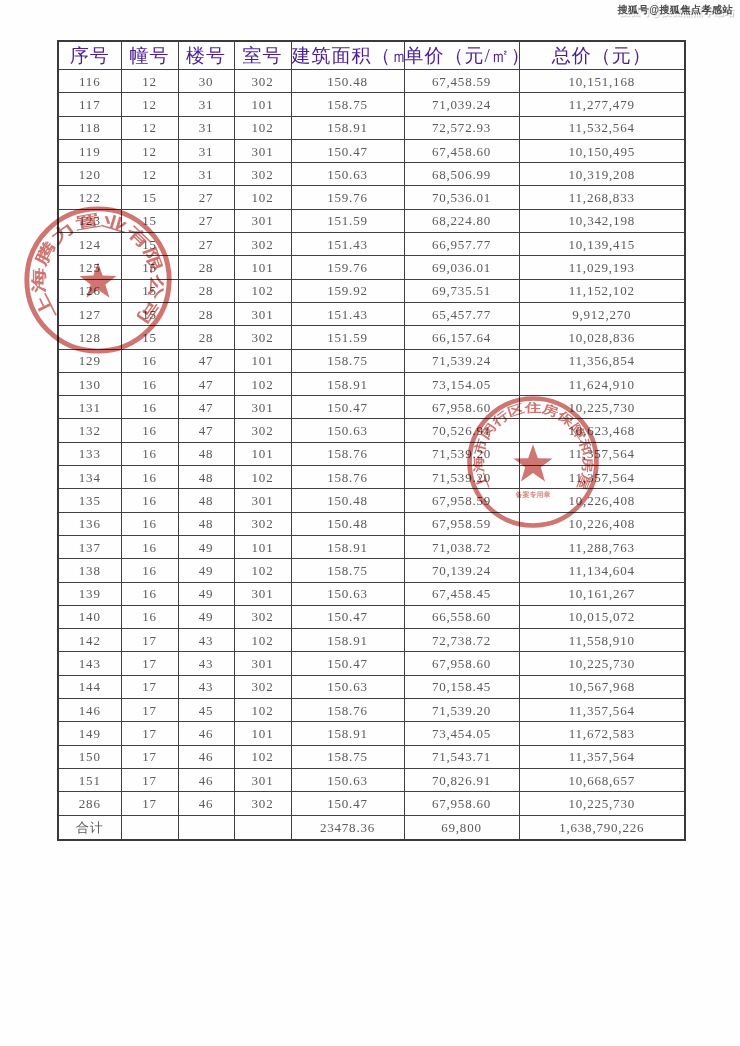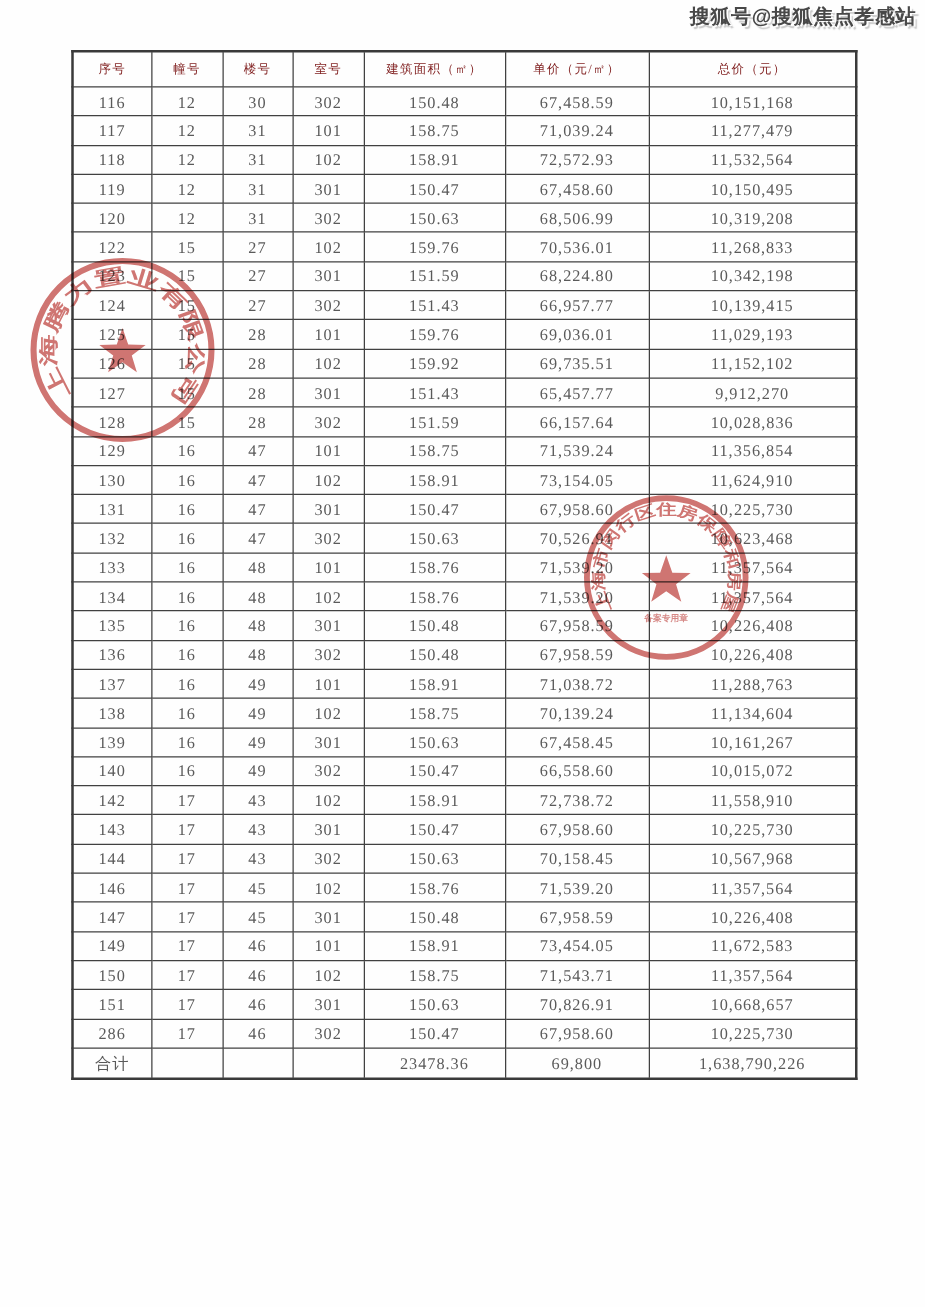--- a/index.html
+++ b/index.html
@@ -7,40 +7,40 @@
     position:relative;
     width:740px;height:1046px;
     background:#fefefe;
     overflow:hidden;
     font-family:"Liberation Serif", serif;
   }
   
   .watermark{
     position:absolute;top:3px;right:7px;
     font-family:"Liberation Sans", sans-serif;
-    font-weight:bold;font-size:16px;letter-spacing:0.5px;
+    font-weight:bold;font-size:10px;letter-spacing:0.5px;
     color:#484848;
     text-shadow:1.5px 1.5px 0 rgba(255,255,255,0.95), 2.5px 2.5px 1px rgba(90,90,90,0.35), -0.5px -0.5px 0 rgba(255,255,255,0.6);
   }
   
   table.price-table{
     position:absolute;left:57px;top:40px;width:627px;
     border-collapse:collapse;table-layout:fixed;
     border:2px solid #3a3a3a;
   }
   .price-table th,.price-table td{
     border:1.2px solid #414141;
     text-align:center;vertical-align:middle;
     padding:0;height:22.3px;line-height:1;
     font-size:13px;font-weight:normal;
     color:#5a5a5a;letter-spacing:0.8px;
     overflow:hidden;white-space:nowrap;
   }
   .price-table thead th{
-    height:27px;font-size:10px;color:#7f1d1d;letter-spacing:1px;
+    height:27px;font-size:19px;color:#4c1d95;letter-spacing:1px;
   }
   .price-table tr.total-row td{height:23px;}
   
   .stamp{
     position:absolute;pointer-events:none;
     color:#c4524e;opacity:0.8;
     filter:blur(0.5px);
     mix-blend-mode:multiply;
   }
   .stamp-left{left:20px;top:202px;width:156px;height:156px;}
@@ -322,29 +322,20 @@
         <tr>
           <td>146</td>
           <td>17</td>
           <td>45</td>
           <td>102</td>
           <td>158.76</td>
           <td>71,539.20</td>
           <td>11,357,564</td>
         </tr>
         <tr>
-          <td>147</td>
-          <td>17</td>
-          <td>45</td>
-          <td>301</td>
-          <td>150.48</td>
-          <td>67,958.59</td>
-          <td>10,226,408</td>
-        </tr>
-        <tr>
           <td>149</td>
           <td>17</td>
           <td>46</td>
           <td>101</td>
           <td>158.91</td>
           <td>73,454.05</td>
           <td>11,672,583</td>
         </tr>
         <tr>
           <td>150</td>

